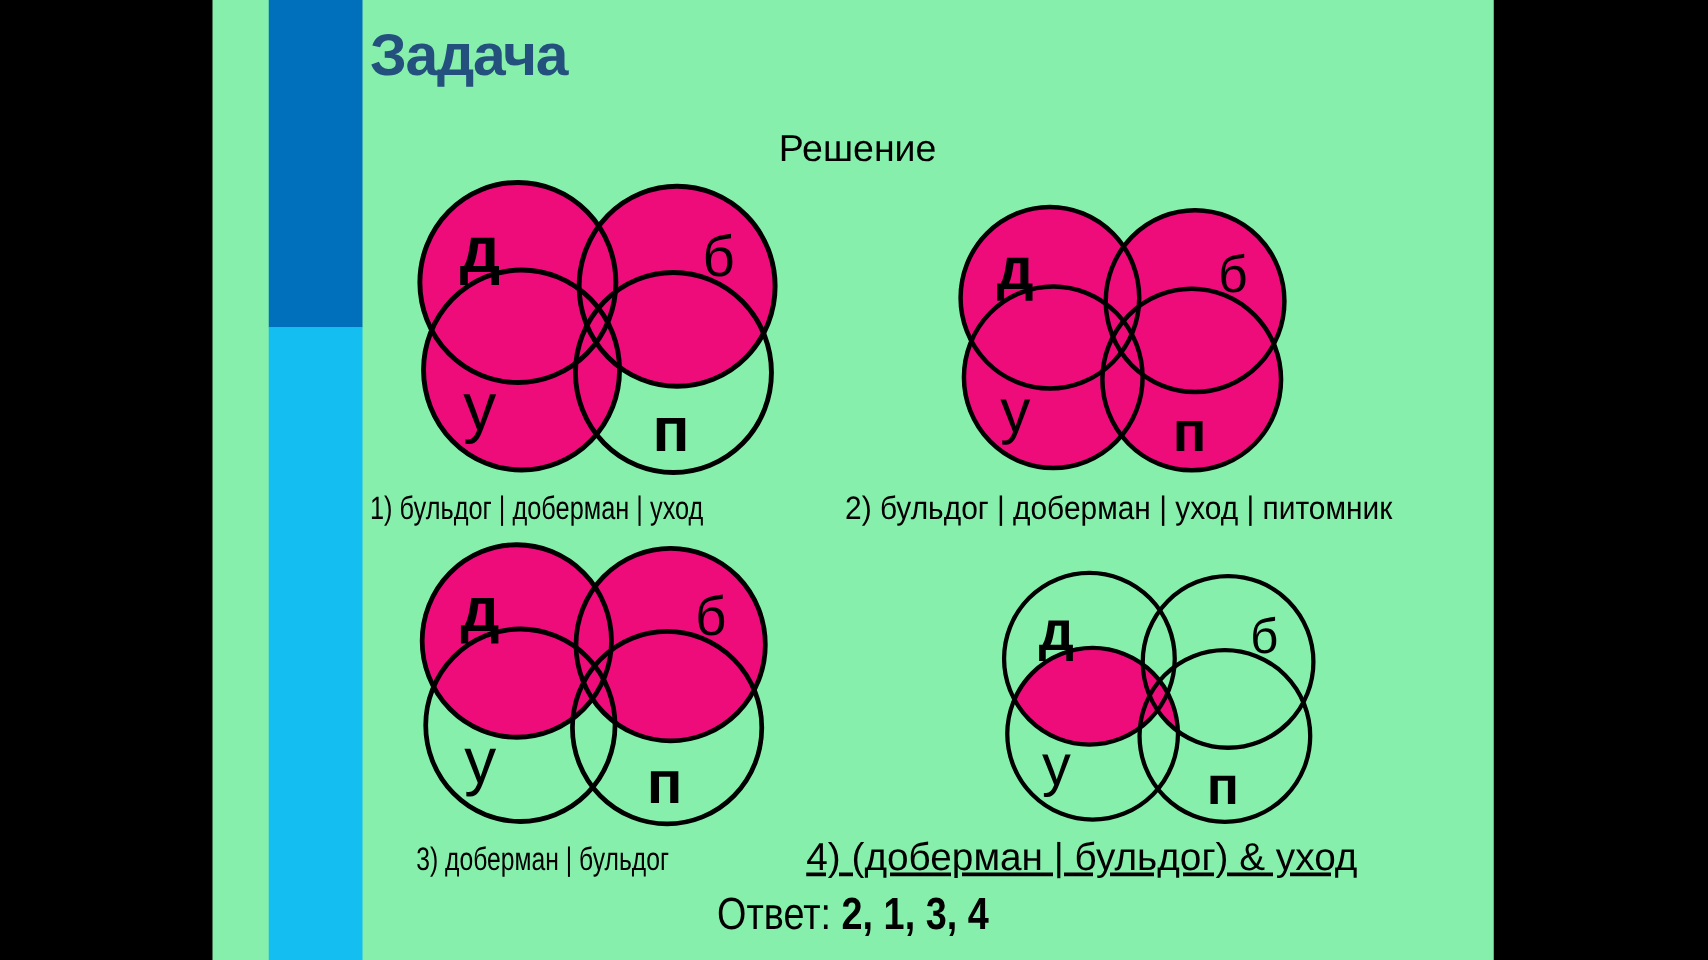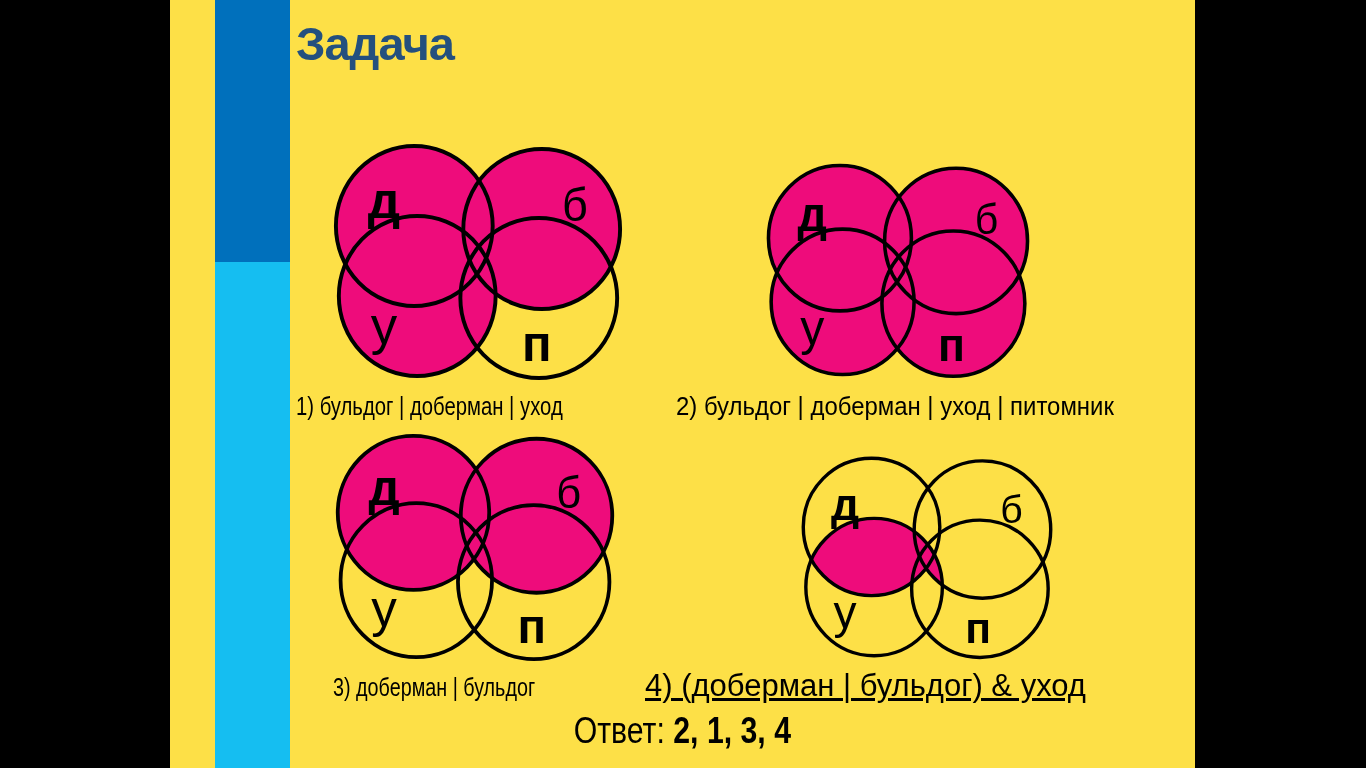--- a/index.html
+++ b/index.html
@@ -1,18 +1,18 @@
 <!DOCTYPE html>
 <html><head>
 <meta charset="utf-8">
 <style>
   html,body { margin:0; padding:0; background:#000; }
   .canvas {
     position:relative; width:1366px; height:768px;
-    background:#fde047; overflow:hidden;
+    background:#86efac; overflow:hidden;
     font-family:"Liberation Sans", sans-serif;
     color:#000;
   }
   .bar-black { position:absolute; top:0; height:768px; background:#000000; }
   .bar-black.left  { left:0;     width:170px; }
   .bar-black.right { left:1195px; width:171px; }
 
   .accent-bar { position:absolute; left:215px; top:0; width:75px; height:768px; }
   .accent-top    { width:100%; height:262px; background:#0070BC; }
   .accent-bottom { width:100%; height:506px; background:#15BEF1; }
@@ -62,20 +62,21 @@
 
   <div class="bar-black left"></div>
   <div class="bar-black right"></div>
 
   <div class="accent-bar">
     <div class="accent-top"></div>
     <div class="accent-bottom"></div>
   </div>
 
   <div class="slide-title">Задача</div>
+  <div class="section-heading">Решение</div>
 
   <div class="venn" style="left:331px; top:141px; width:294px; height:240px;">
     <svg viewBox="0 0 300 240" preserveAspectRatio="none">
       <path fill-rule="nonzero" d="M5,85 a80,80 0 1,0 160,0 a80,80 0 1,0 -160,0 Z
                M135,88 a80,80 0 1,0 160,0 a80,80 0 1,0 -160,0 Z
                M8,155 a80,80 0 1,0 160,0 a80,80 0 1,0 -160,0 Z" fill="#EE0C7B"></path>
       <circle class="outline" cx="85" cy="85" r="80"></circle>
       <circle class="outline" cx="215" cy="88" r="80"></circle>
       <circle class="outline" cx="88" cy="155" r="80"></circle>
       <circle class="outline" cx="212" cy="157" r="80"></circle>

